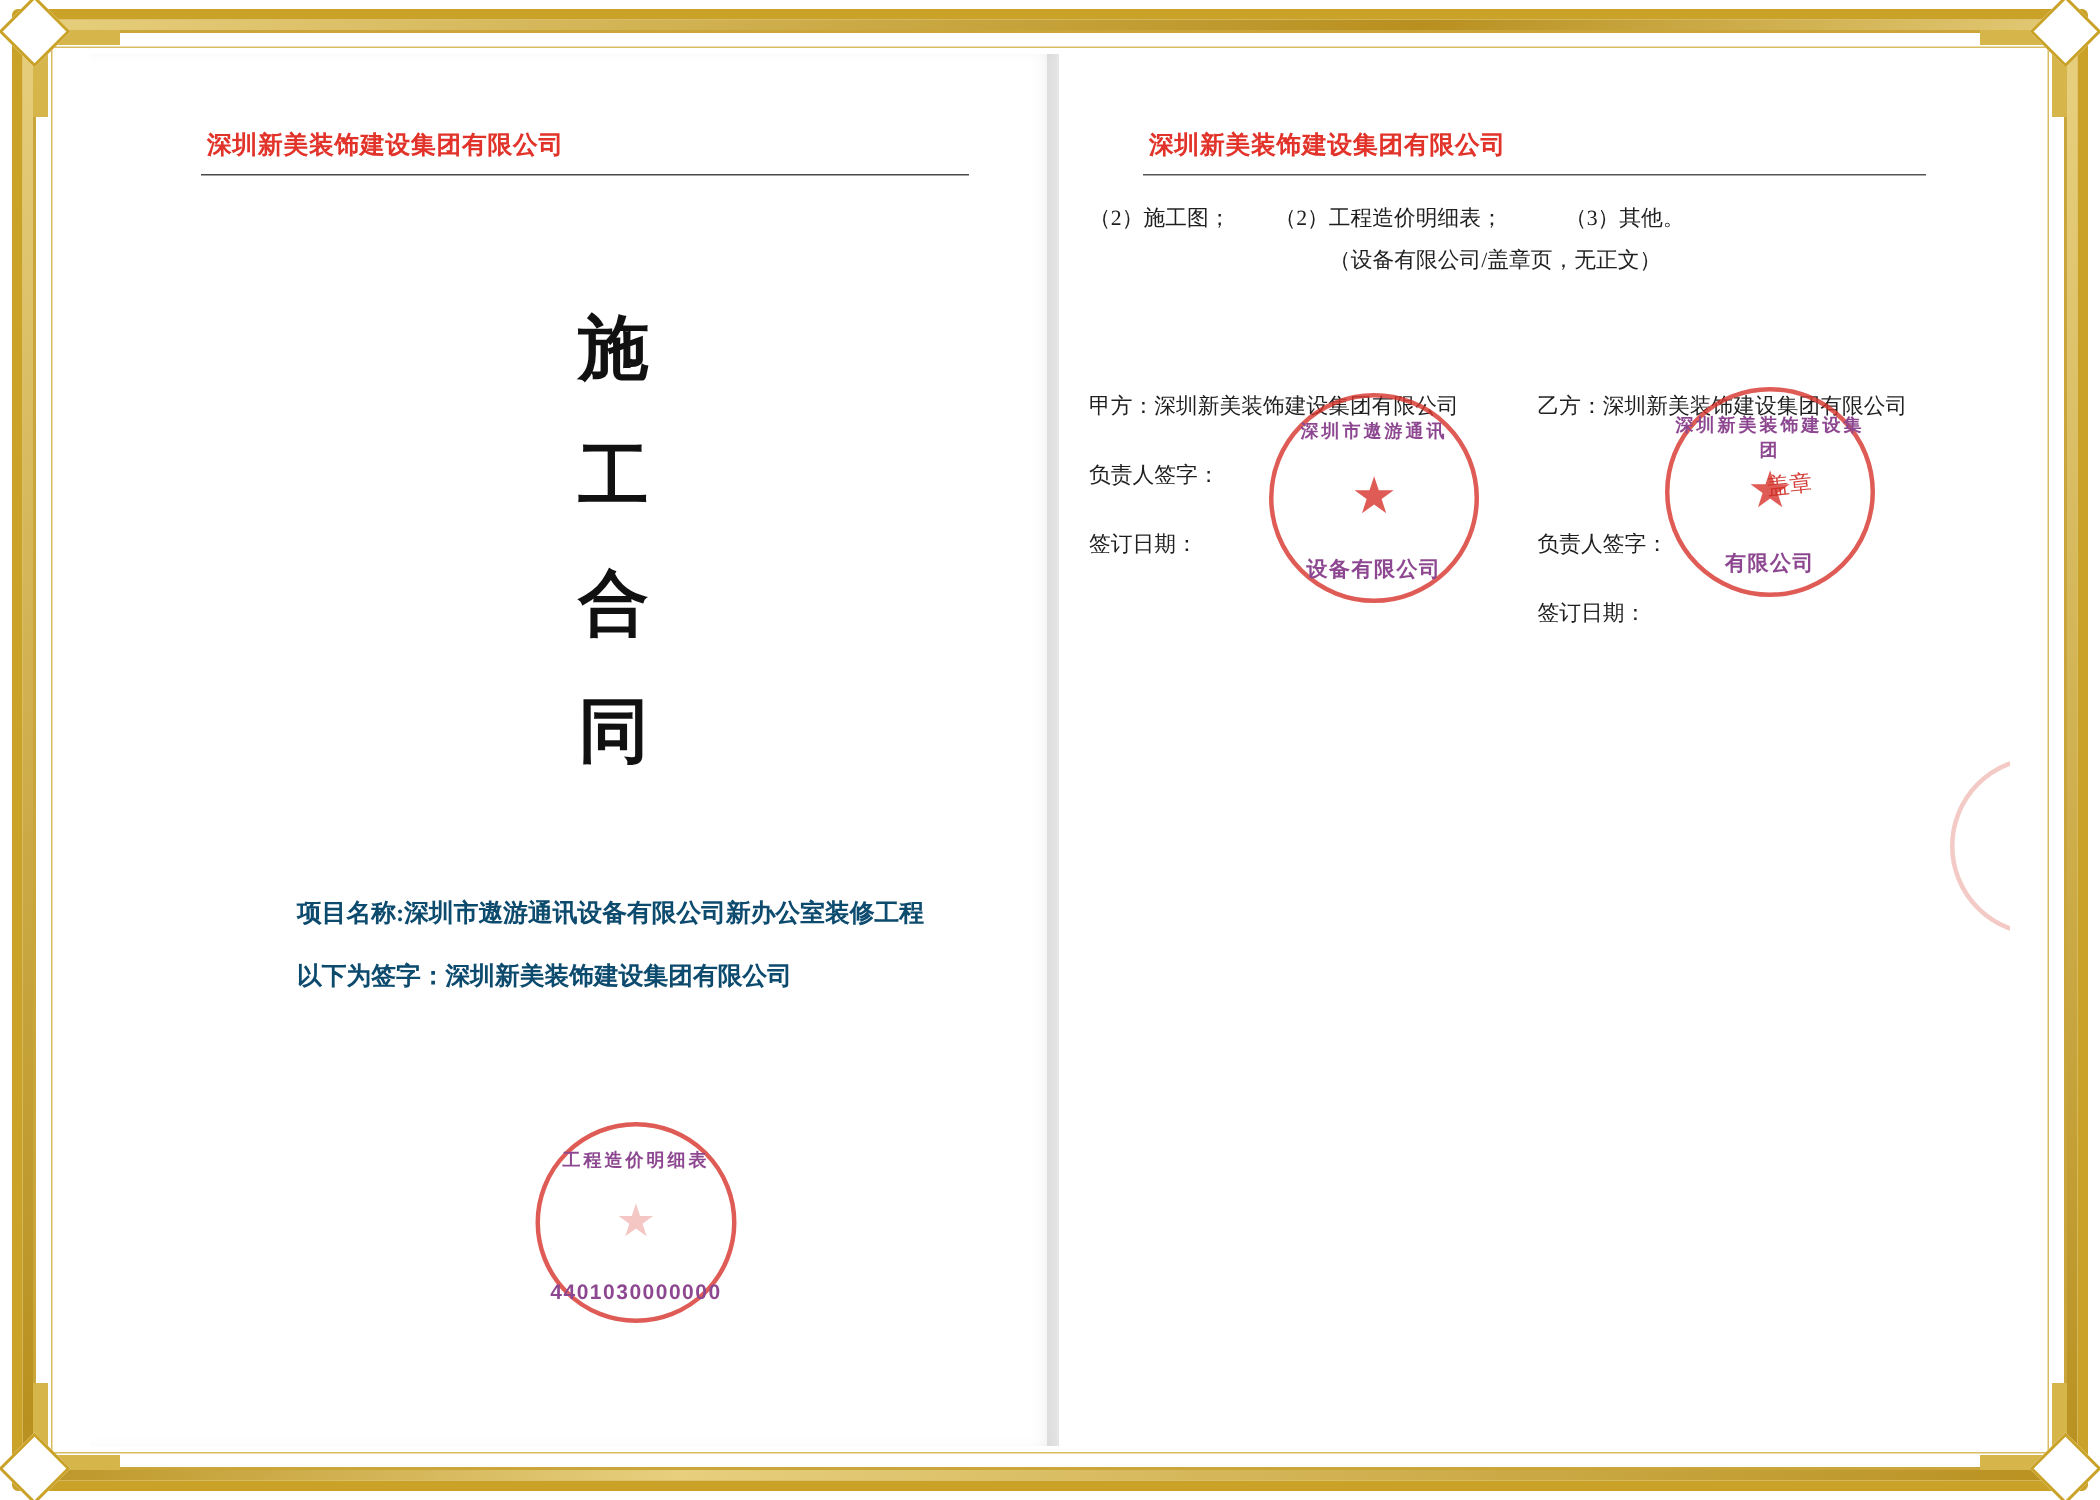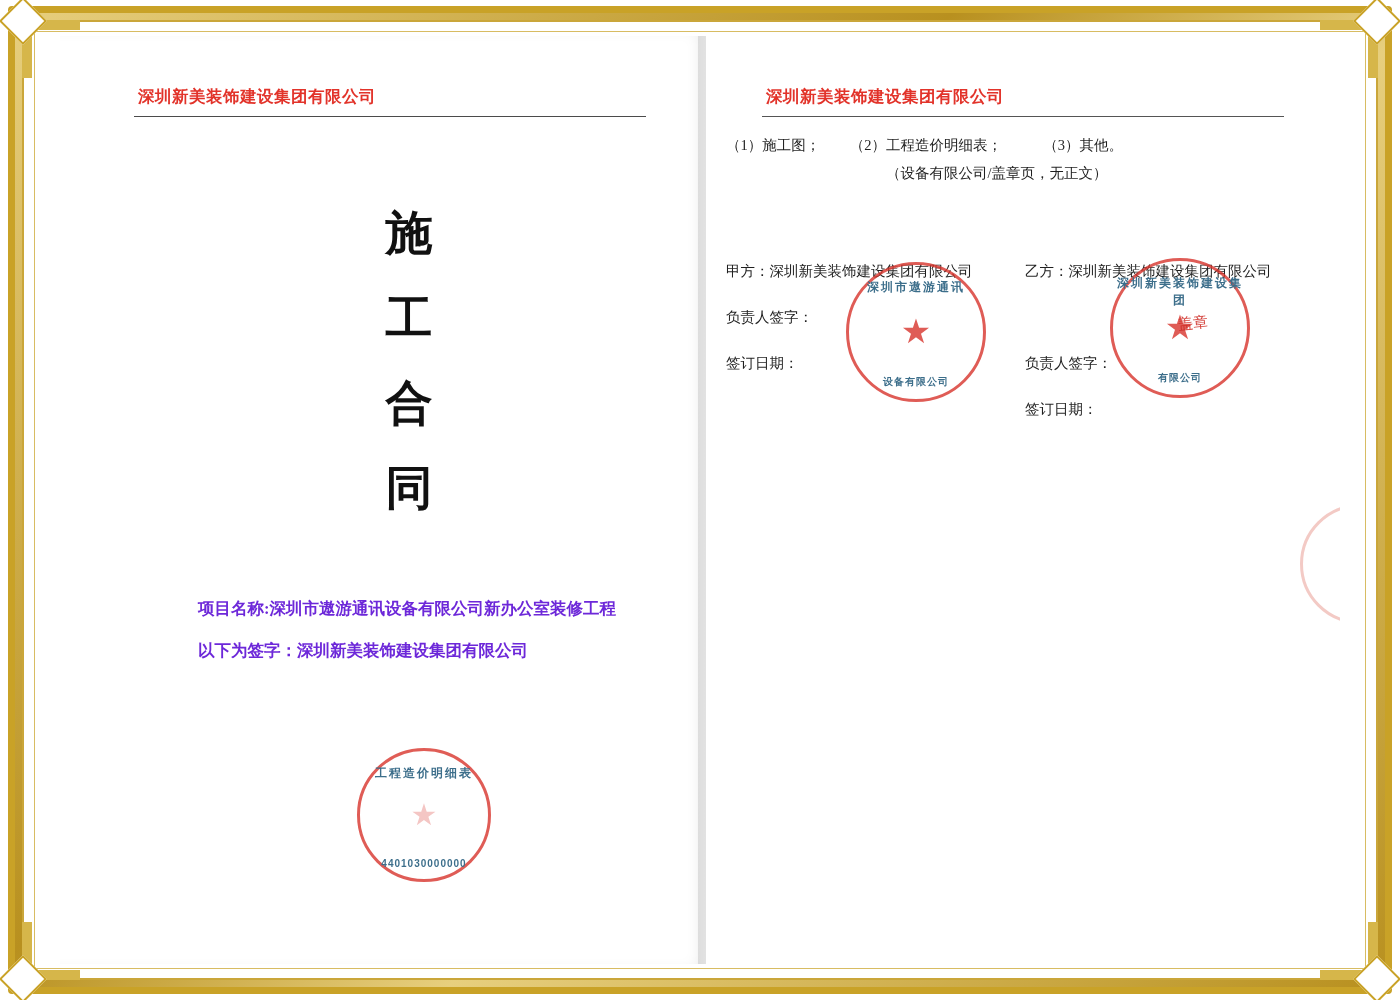--- a/index.html
+++ b/index.html
@@ -121,21 +121,21 @@
     letter-spacing: 2px;
     color: #111111;
   }
   .big-title span { display: block; }
 
   
   .info-block {
     position: absolute;
     left: 138px; top: 552px;
     font-size: 16.5px;
-    color: #6d28d9;
+    color: #0c4a6e;
     line-height: 42px;
     font-family: "Liberation Serif", serif;
   }
   .info-line { white-space: nowrap; font-weight: bold; }
   .info-line .lbl { font-weight: bold; }
   .info-line .val { font-weight: bold; }
 
   
   .clause-row {
     position: absolute;
@@ -183,27 +183,27 @@
     left: 50%; top: 50%;
     transform: translate(-50%,-50%);
     color: #d8342c;
     font-size: 34px;
     line-height: 1;
   }
   .seal .arc-top, .seal .arc-bottom {
     position: absolute;
     left: 0; width: 100%;
     text-align: center;
-    color: #0c4a6e;
+    color: #701a75;
     font-family: "Liberation Sans", sans-serif;
     font-weight: bold;
     letter-spacing: 2px;
   }
   .seal .arc-top { top: 14px; font-size: 12px; }
-  .seal .arc-bottom { bottom: 10px; font-size: 10px; letter-spacing: 1px; }
+  .seal .arc-bottom { bottom: 10px; font-size: 14px; letter-spacing: 1px; }
 
   .seal-1 { left: 297px; top: 712px; width: 134px; height: 134px; }
   .seal-1 .star { font-size: 30px; opacity: 0.35; }
   .seal-2 { left: 786px; top: 226px; width: 140px; height: 140px; }
   .seal-3 { left: 1050px; top: 222px; width: 140px; height: 140px; }
 
   .seal-faint {
     position: absolute;
     border-radius: 50%;
     border: 3px solid #e4897f;
@@ -289,21 +289,21 @@
     </div>
 
     <div class="gutter"></div>
 
     <div class="page-right">
 
       <div class="letterhead lh-right">深圳新美装饰建设集团有限公司</div>
       <div class="rule rule-right"></div>
 
       <div class="clause-row">
-        <span class="c1">（1）施工图；</span>
+        <span class="c1">（2）施工图；</span>
         <span class="c2">（2）工程造价明细表；</span>
         <span class="c3">（3）其他。</span>
       </div>
 
       <div class="note-line">（设备有限公司/盖章页，无正文）</div>
 
       <div class="party party-a">
         <span class="row">甲方：深圳新美装饰建设集团有限公司</span>
         <span class="row">负责人签字：</span>
         <span class="row sign-gap">签订日期：</span>

